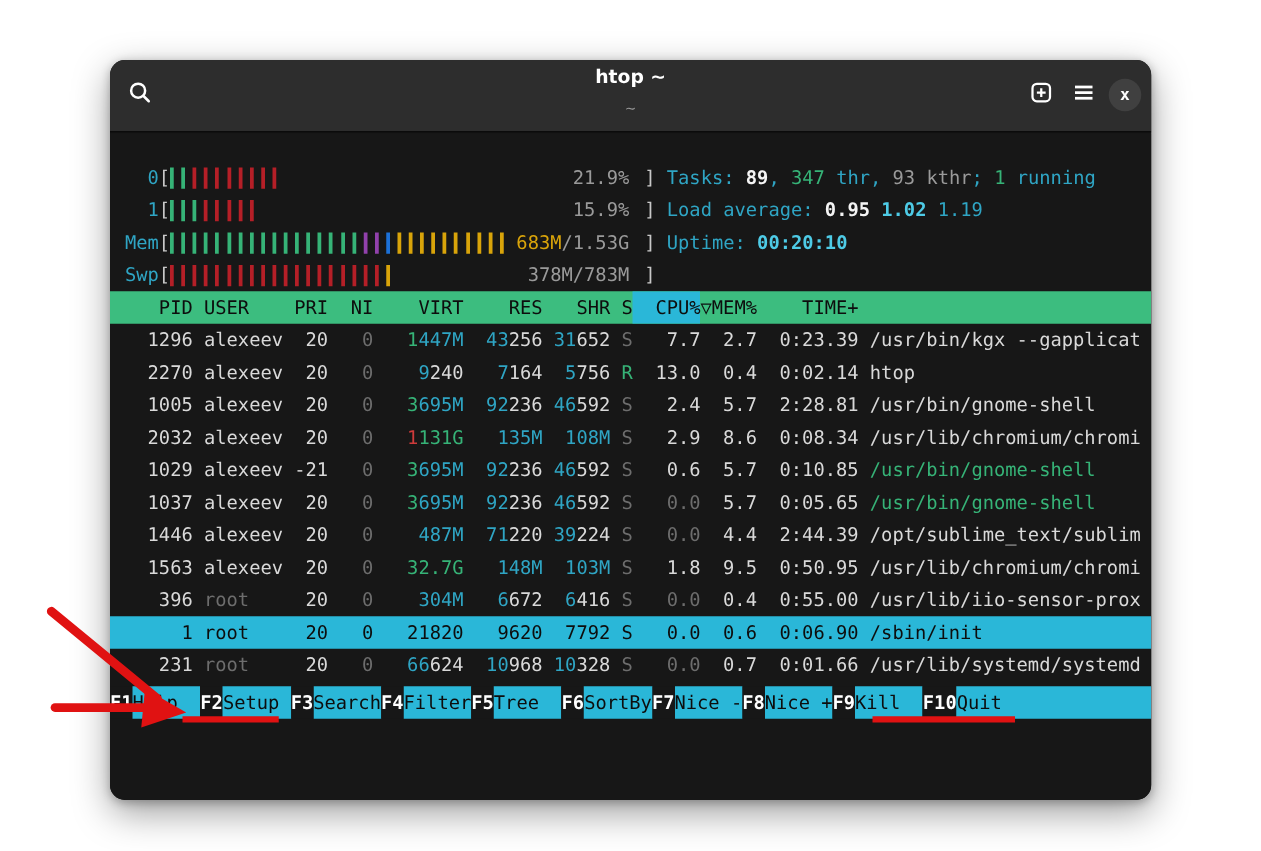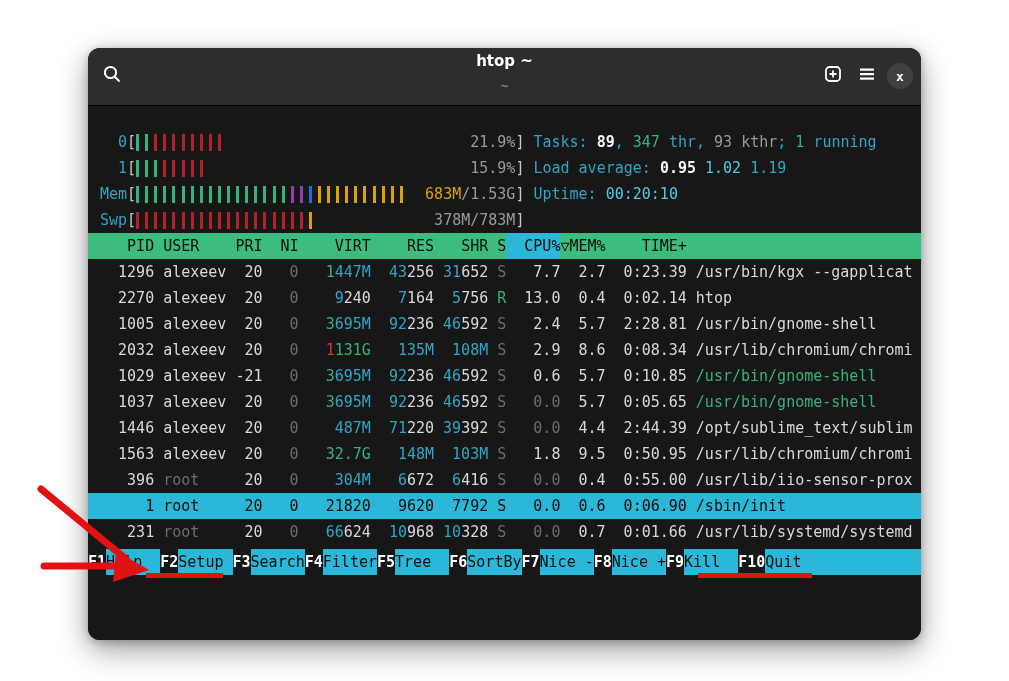--- a/index.html
+++ b/index.html
@@ -29,24 +29,24 @@
   .pad{padding-left:12px;padding-right:0}
   .line{height:26px;white-space:nowrap;display:flex;align-items:center}
   
   .m-label{display:inline-block;width:3ch;text-align:right;color:var(--cyan)}
   .bracket{color:#c8c8c8}
   .m-box{display:inline-block;position:relative;width:42ch;height:26px;vertical-align:top}
   .bars{position:absolute;left:0;top:0;height:26px;display:flex;align-items:center}
   .bar{width:3px;height:17px;margin-right:6.1px}
   .bar-green{background:var(--green)} .bar-red{background:#b51f27}
   .bar-yellow{background:var(--yellow)} .bar-magenta{background:var(--magenta)} .bar-blue{background:var(--blue)}
-  .m-val{position:absolute;right:0;top:0}
+  .m-val{position:absolute;right:12px;top:0}
   .info{margin-left:1ch}
   
-  .t-cyan{color:var(--cyan)} .t-cyanb{color:var(--cyanBright);font-weight:normal}
+  .t-cyan{color:var(--cyan)} .t-cyanb{color:var(--cyanBright);font-weight:bold}
   .t-green{color:var(--green)} .t-redd{color:#cf3b3b}
   .t-yellow{color:var(--yellow)} .t-gray{color:var(--gray)} .t-dgray{color:var(--dimGray)}
   .t-white{color:var(--white)} .t-whiteb{color:var(--whiteBright);font-weight:bold}
   
   .tabs{height:26px;margin-top:28px;white-space:nowrap}
   .tab{display:inline-block;height:26px;line-height:26px;padding:0 9px;margin-left:9px;color:var(--black);cursor:pointer}
   .tab-active{background:var(--headerGreen)}
   .tab-inactive{background:var(--tabBlue)}
   
   .hdr{background:var(--headerGreen);color:var(--black)}
@@ -336,21 +336,21 @@
           <span class="cell c-time t-white">0:05.65</span>
           <span class="cell c-cmd t-green">/usr/bin/gnome-shell</span>
         </div>
         <div class="row pad">
           <span class="cell c-pid t-white">1446</span>
           <span class="cell c-user t-white">alexeev</span>
           <span class="cell c-pri t-white">20</span>
           <span class="cell c-ni t-dgray">0</span>
           <span class="cell c-virt"><span class="t-cyan">487M</span></span>
           <span class="cell c-res"><span class="t-cyan">71</span><span class="t-white">220</span></span>
-          <span class="cell c-shr"><span class="t-cyan">39</span><span class="t-white">392</span></span>
+          <span class="cell c-shr"><span class="t-cyan">39</span><span class="t-white">224</span></span>
           <span class="cell c-s t-dgray">S</span>
           <span class="cell c-cpu t-dgray">0.0</span>
           <span class="cell c-tri t-white"></span>
           <span class="cell c-mem t-white">4.4</span>
           <span class="cell c-time t-white">2:44.39</span>
           <span class="cell c-cmd t-white">/opt/sublime_text/sublim</span>
         </div>
         <div class="row pad">
           <span class="cell c-pid t-white">1563</span>
           <span class="cell c-user t-white">alexeev</span>

